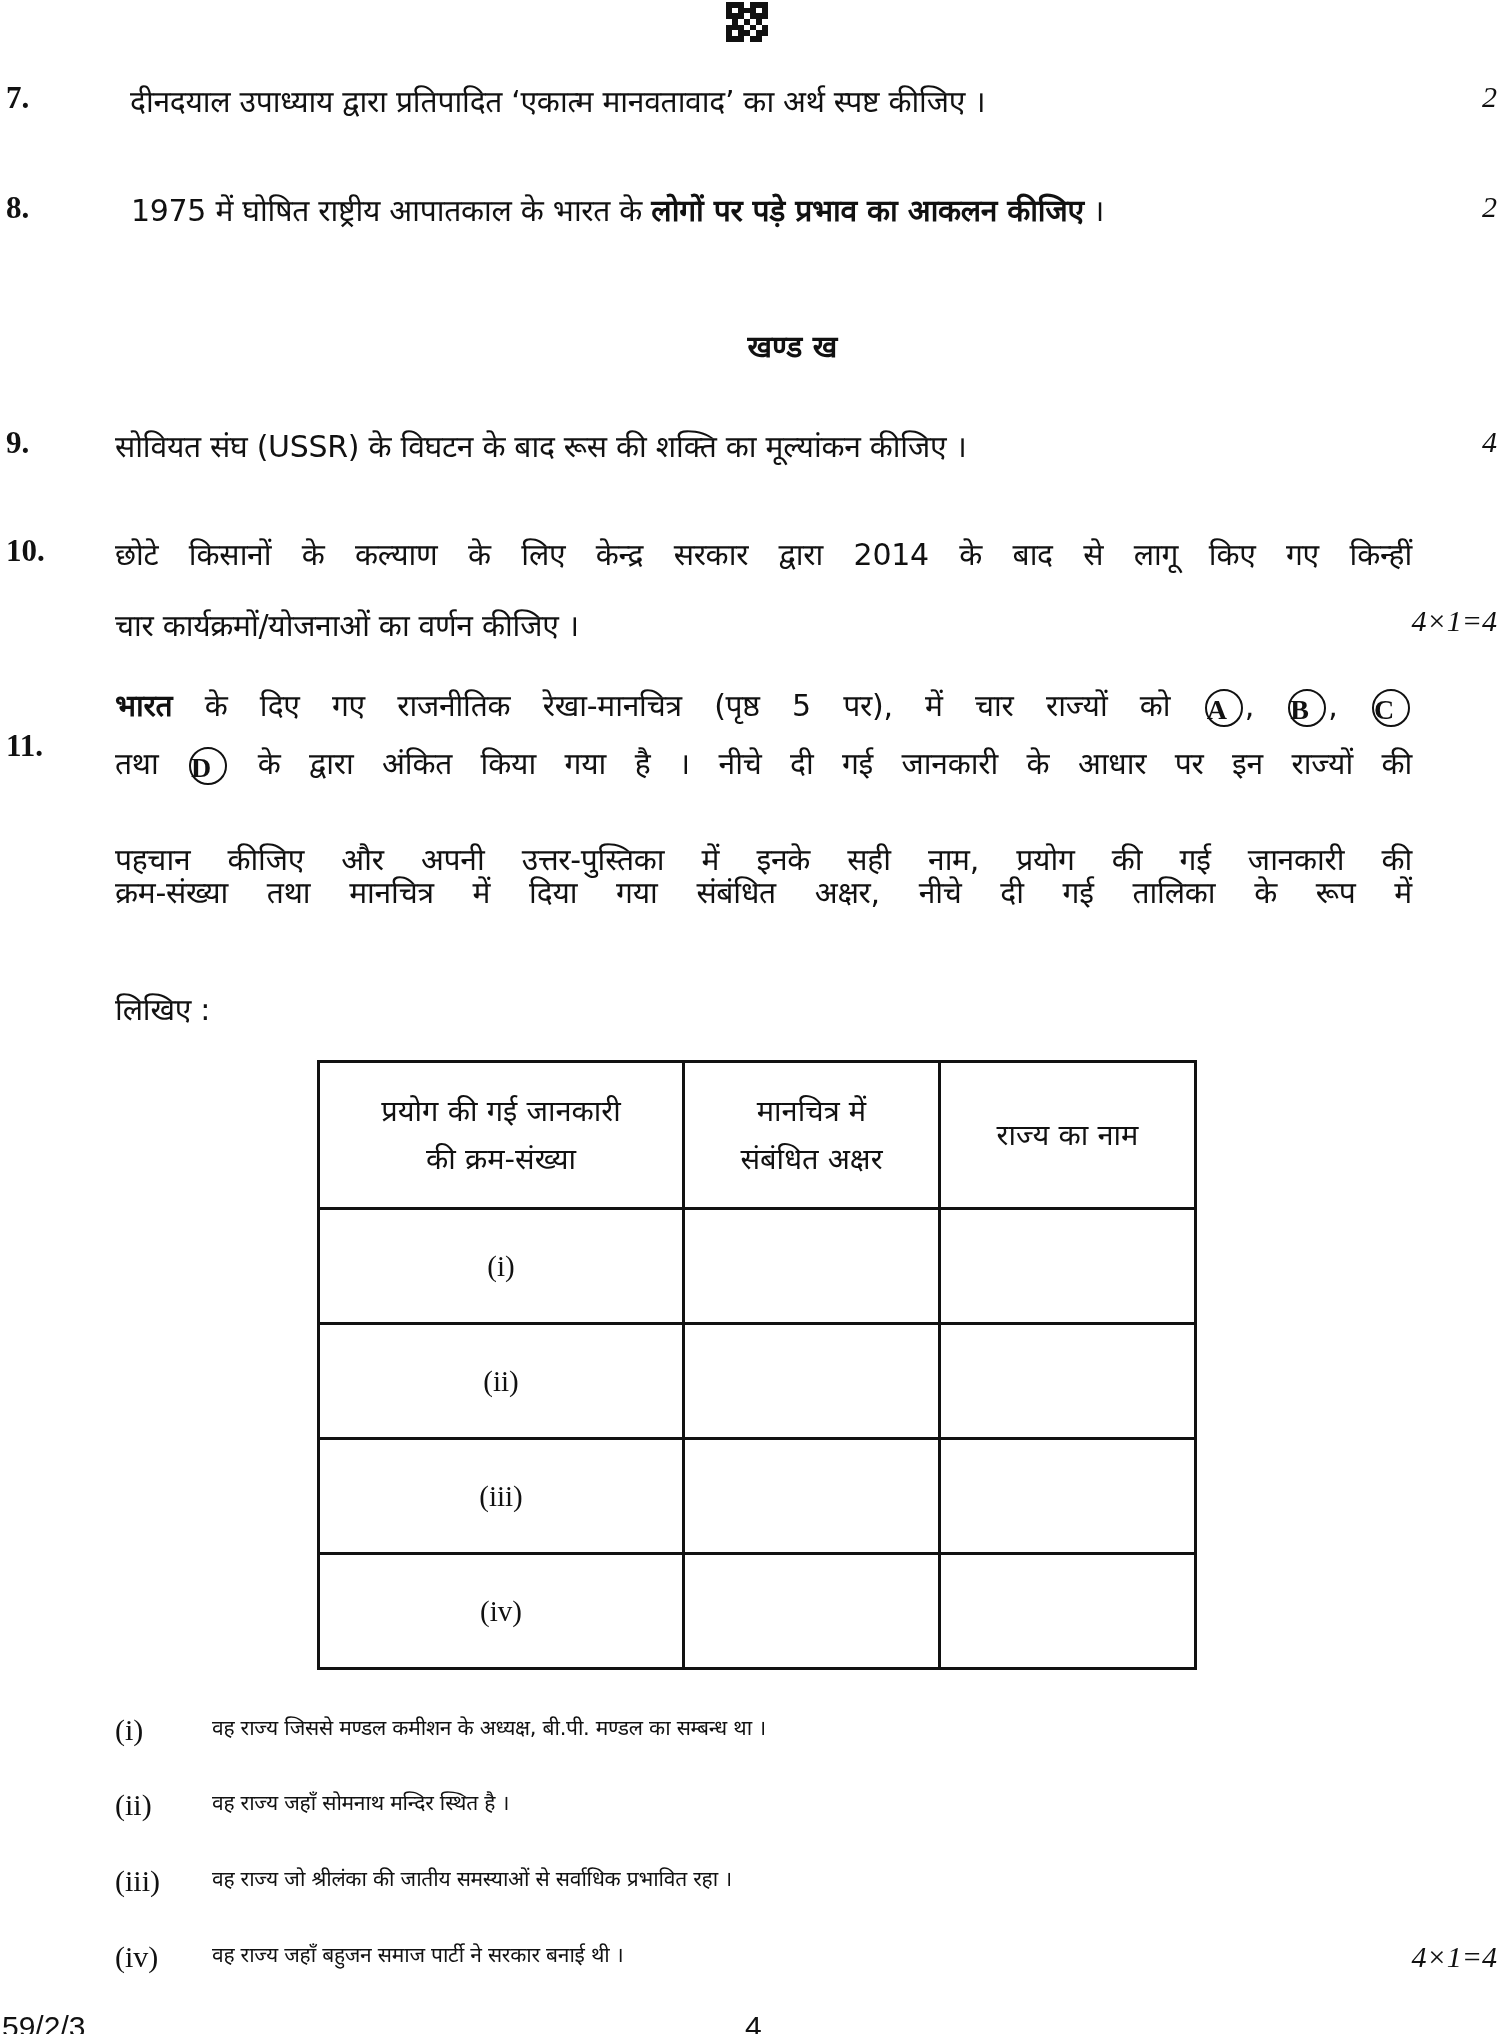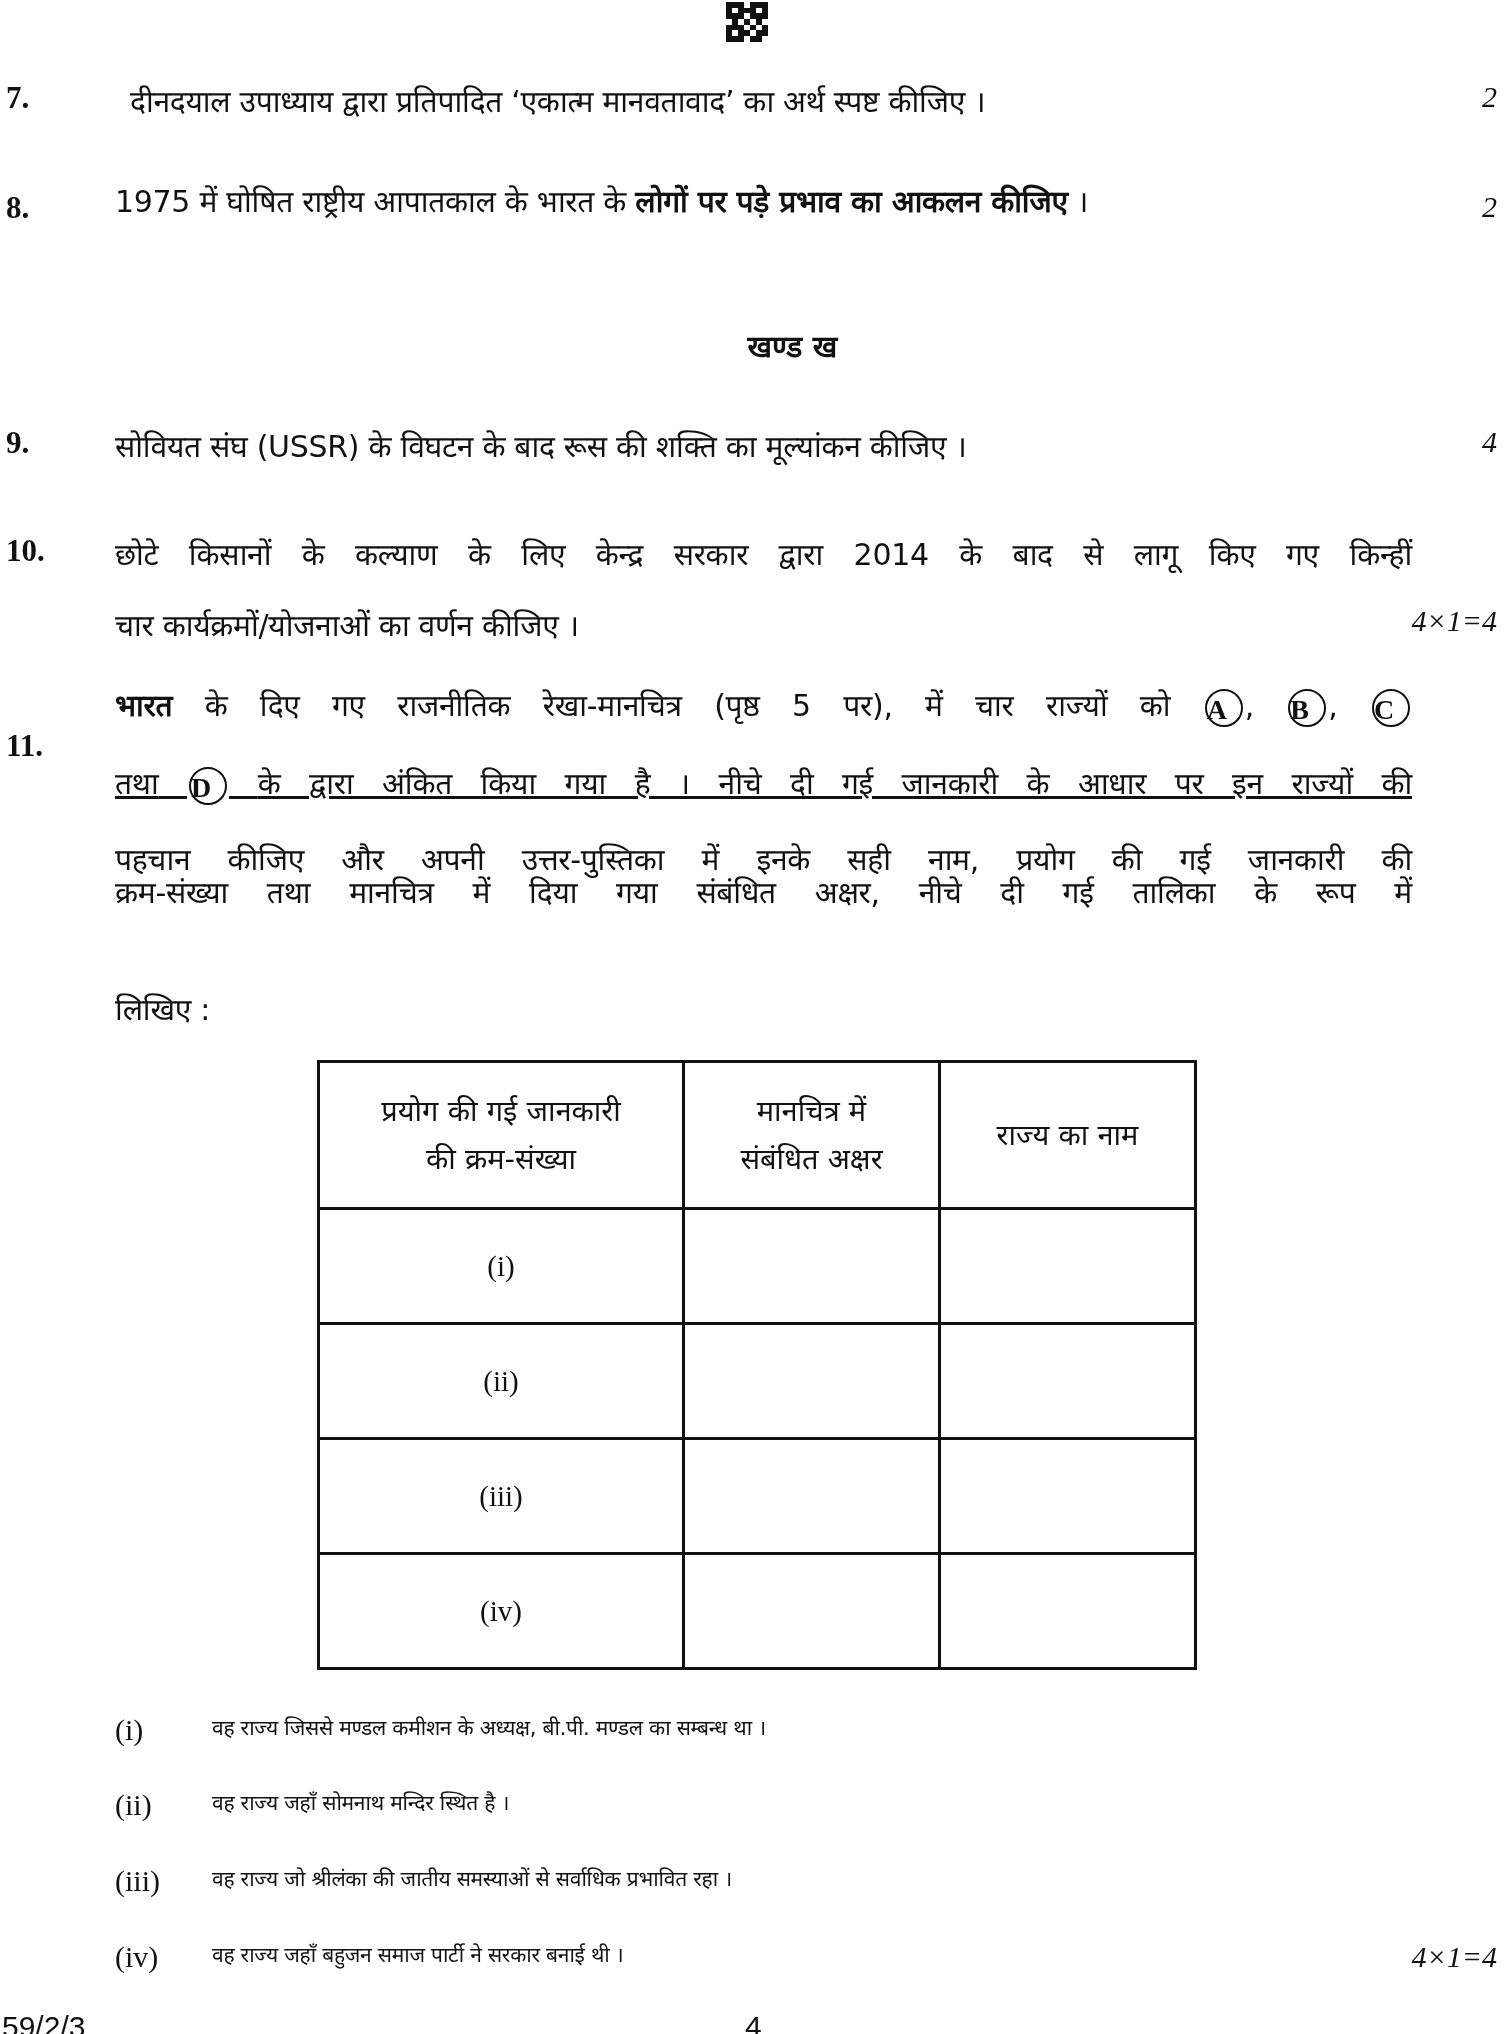--- a/index.html
+++ b/index.html
@@ -124,21 +124,21 @@
 </div>
 
 <div>
   <div class="qnum" style="top:80px;">7.</div>
   <div class="line" style="top:80px;margin-left:15px;">दीनदयाल उपाध्याय द्वारा प्रतिपादित ‘एकात्म मानवतावाद’ का अर्थ स्पष्ट कीजिए ।</div>
   <div class="marks" style="top:80px;">2</div>
 </div>
 
 <div>
   <div class="qnum" style="top:190px;">8.</div>
-  <div class="line" style="top:180px;">
+  <div class="line" style="top:189px;margin-left:16px;">
     <span>1975 में घोषित राष्ट्रीय आपातकाल के भारत के </span><b class="bold">लोगों पर पड़े प्रभाव का आकलन कीजिए</b><span> ।</span>
   </div>
   <div class="marks" style="top:190px;">2</div>
 </div>
 
 <div class="section" style="top:325px;padding-left:40px;">खण्ड ख</div>
 
 <div>
   <div class="qnum" style="top:425px;">9.</div>
   <div class="line" style="top:425px;">सोवियत संघ (USSR) के विघटन के बाद रूस की शक्ति का मूल्यांकन कीजिए ।</div>
@@ -153,21 +153,21 @@
 </div>
 
 <div>
   <div class="qnum" style="top:688px;margin-top:40px;">11.</div>
   <div class="justify" style="top:684px;">
     <b class="bold">भारत</b><span> के दिए गए राजनीतिक रेखा-मानचित्र (पृष्ठ 5 पर), में चार राज्यों को</span>
     <span class="circ">A</span>,
     <span class="circ">B</span>,
     <span class="circ">C</span>
   </div>
-  <div class="justify" style="top:762px;text-decoration:underline;">
+  <div class="justify" style="top:742px;">
     <span>तथा</span>
     <span class="circ">D</span>
     <span>के द्वारा अंकित किया गया है । नीचे दी गई जानकारी के आधार पर इन राज्यों की</span>
   </div>
   <div class="justify" style="top:838px;">पहचान कीजिए और अपनी उत्तर-पुस्तिका में इनके सही नाम, प्रयोग की गई जानकारी की</div>
   <div class="justify" style="top:871px;">क्रम-संख्या तथा मानचित्र में दिया गया संबंधित अक्षर, नीचे दी गई तालिका के रूप में</div>
   <div class="line" style="top:988px;">लिखिए :</div>
 
   <table class="answer">
     <tbody>

